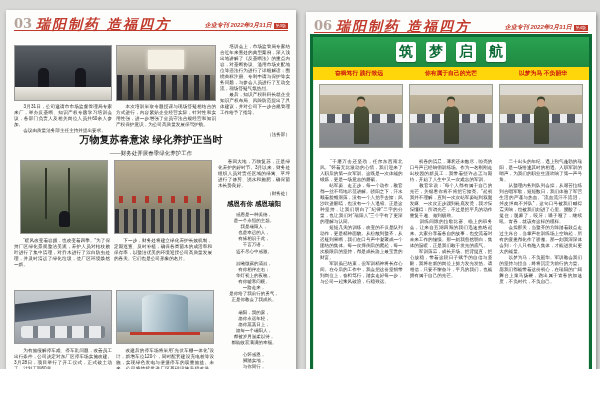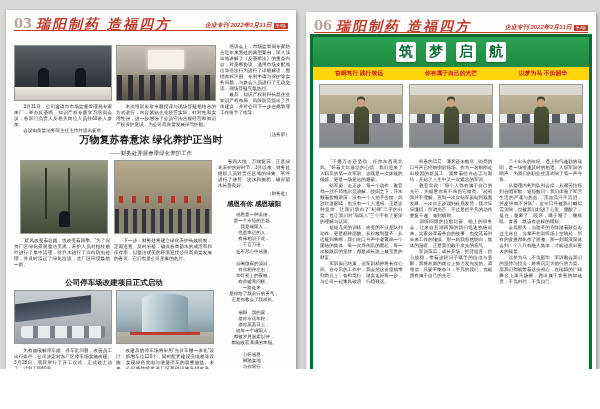--- a/index.html
+++ b/index.html
@@ -158,21 +158,20 @@
 都能收获满满的幸福。
 
 心怀感恩，
 脚踏实地，
 与你同行，
 不负遇见，
 共赴美好的未来。</div>
       <div style="font-size:4.5px; text-align:right; margin-top:2px;">（员工来稿）</div>
     </div>
 
-    <div class="atitle" style="left:8px; width:200px; top:268px; font-size:7.5px;">公司停车场改建项目正式启动</div>
 
     <div class="photo ph-carport" style="left:8px; top:280px; width:98px; height:54px;">
       <div class="panel"></div>
       <div class="cars"></div>
     </div>
     <div class="photo ph-bldg" style="left:110px; top:280px; width:98px; height:54px;">
       <div class="tower"></div>
       <div class="banner"></div>
     </div>
 

